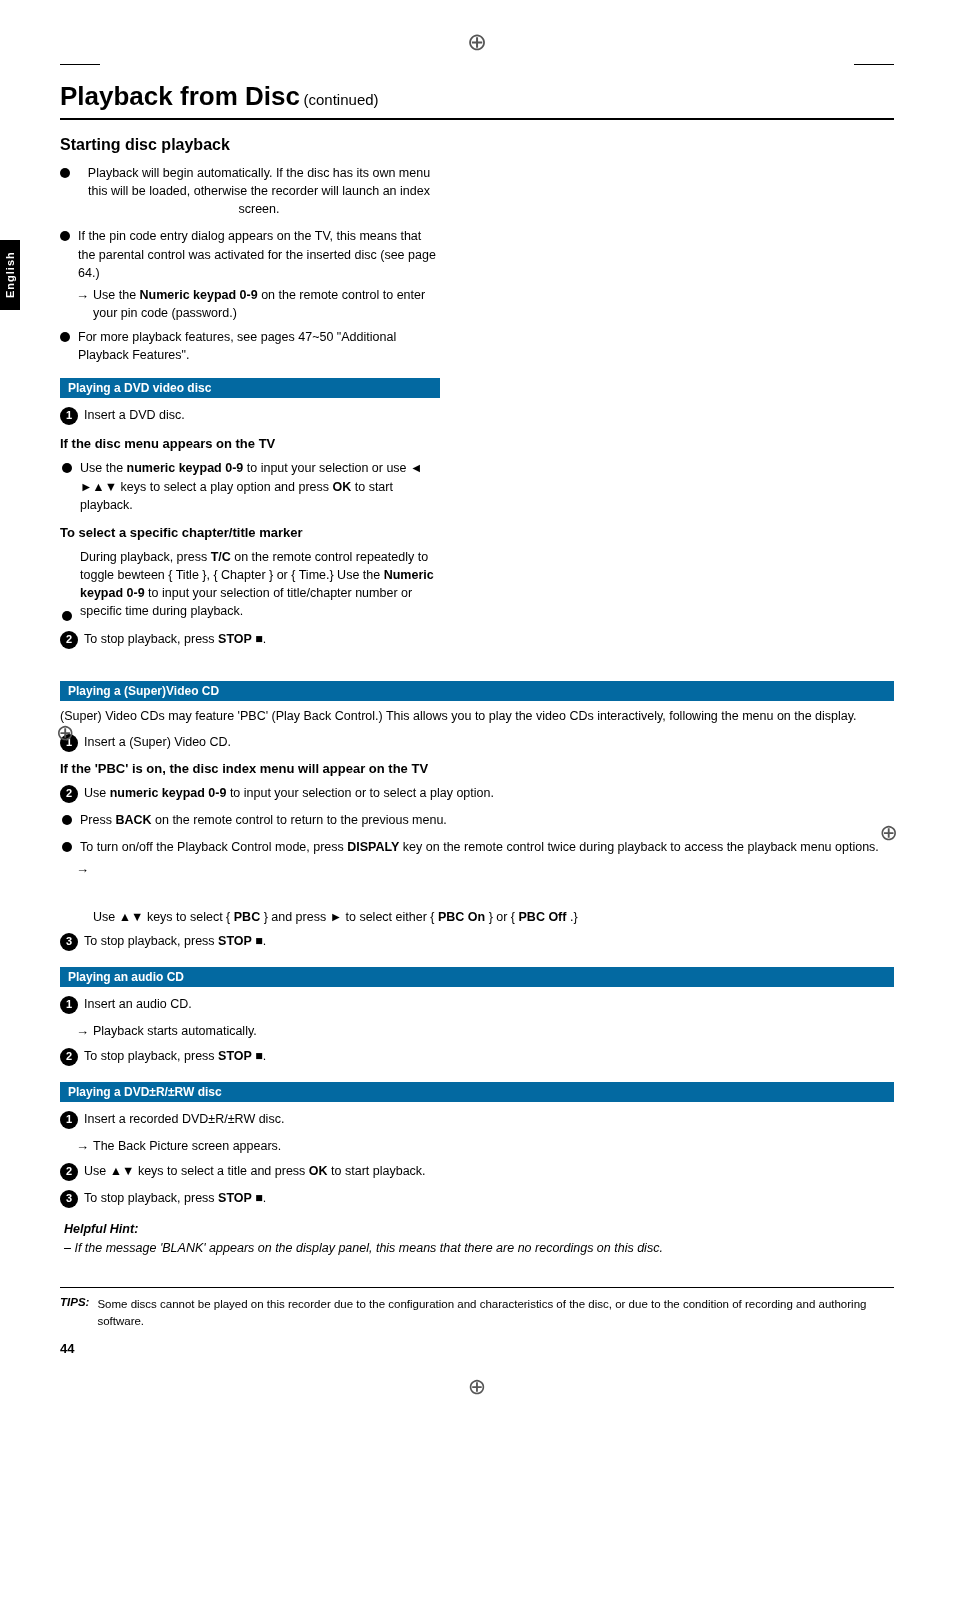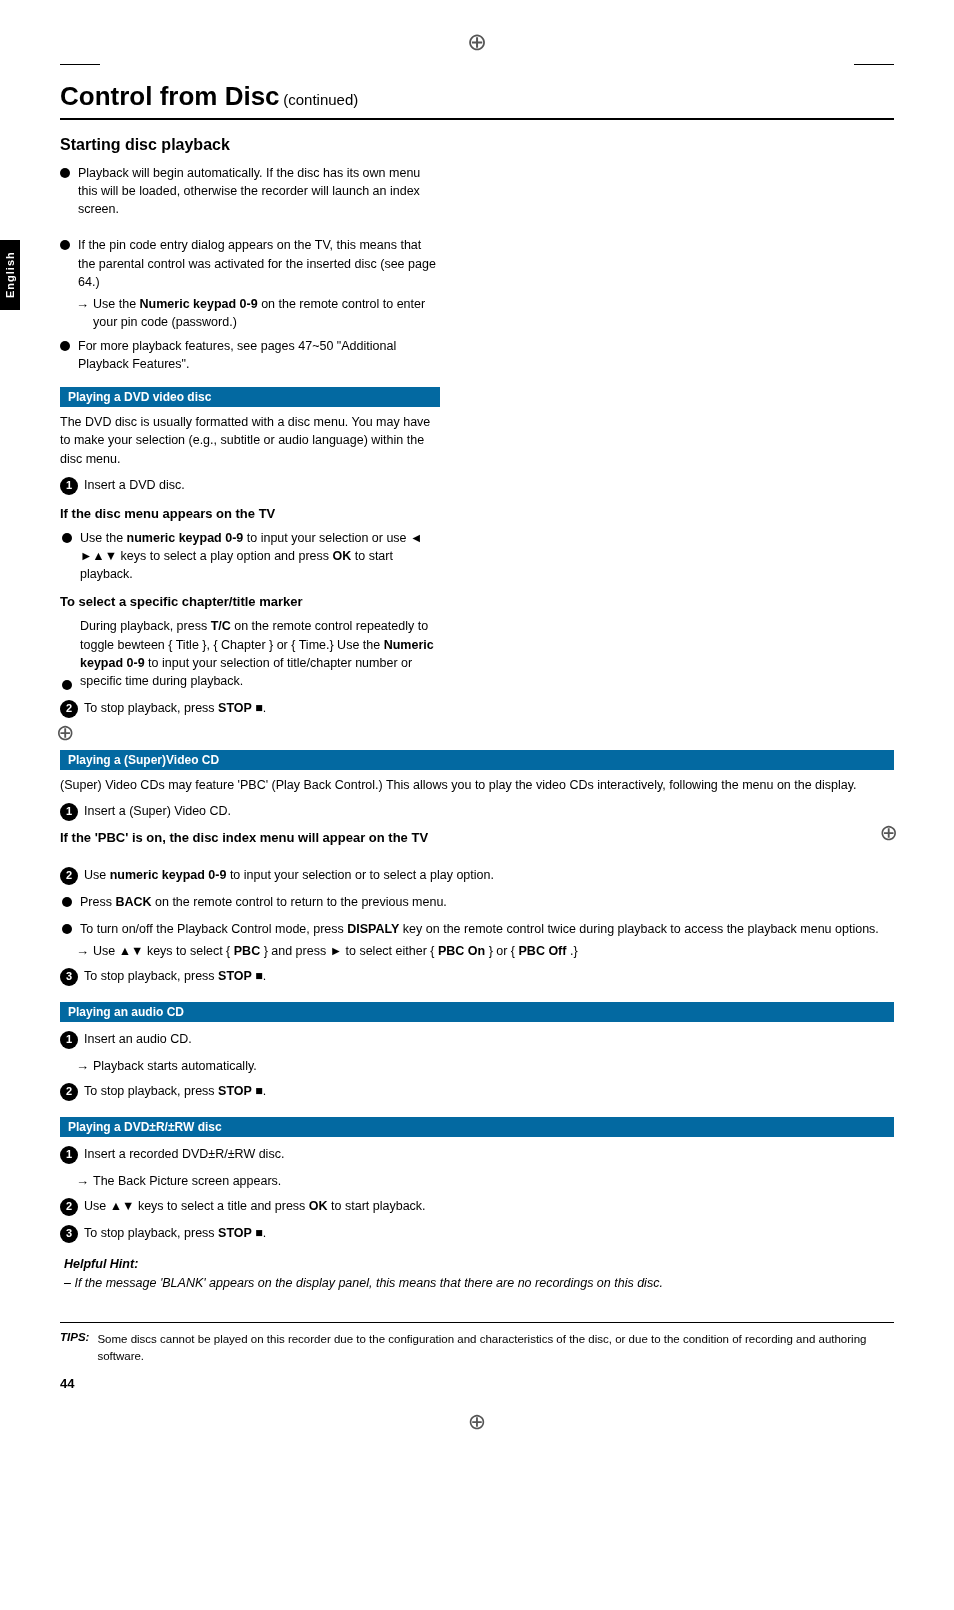--- a/index.html
+++ b/index.html
@@ -203,31 +203,31 @@
   </div>
 
   <div class="top-rules">
     <div class="left-tick"></div>
     <div class="right-tick"></div>
   </div>
 
   <div class="sidebar-label">English</div>
 
   <div style="margin: 0 60px; border-bottom: 2px solid #000; padding: 12px 0 6px 0;">
-    <span style="font-size:26px; font-weight:bold;">Control from Disc</span>
+    <span style="font-size:26px; font-weight:bold;">Playback from Disc</span>
     <span style="font-size:15px; font-weight:normal;">(continued)</span>
   </div>
 
   <div class="content-area">
 
     <div class="left-col">
 
       <div class="section-heading">Starting disc playback</div>
 
-      <div style="display:flex; align-items:flex-start; margin-bottom:18px;">
+      <div style="display:flex; align-items:flex-start; margin-bottom:9px;text-align:center;">
         <div class="bullet-dot"></div>
         <div style="font-size:12.5px; line-height:1.45;">Playback will begin automatically. If the disc has its own menu this will be loaded, otherwise the recorder will launch an index screen.</div>
       </div>
 
       <div style="display:flex; align-items:flex-start; margin-bottom:4px;">
         <div class="bullet-dot"></div>
         <div style="font-size:12.5px; line-height:1.45;">If the pin code entry dialog appears on the TV, this means that the parental control was activated for the inserted disc (see page 64.)</div>
       </div>
 
       <div class="arrow-item">
@@ -235,21 +235,20 @@
         <span style="font-size:12.5px; line-height:1.45;">Use the <b>Numeric keypad 0-9</b> on the remote control to enter your pin code (password.)</span>
       </div>
 
       <div style="display:flex; align-items:flex-start; margin-bottom:12px;">
         <div class="bullet-dot"></div>
         <div style="font-size:12.5px; line-height:1.45;">For more playback features, see pages 47~50 "Additional Playback Features".</div>
       </div>
 
       <div class="section-box">
         <div class="section-box-header">Playing a DVD video disc</div>
-        <p style="font-size:12.5px; line-height:1.45; margin-bottom:8px;">The DVD disc is usually formatted with a disc menu. You may have to make your selection (e.g., subtitle or audio language) within the disc menu.</p>
       </div>
 
       <div class="numbered-step">
         <div class="step-num">1</div>
         <div style="font-size:12.5px; line-height:1.45;">Insert a DVD disc.</div>
       </div>
 
       <div class="sub-heading" style="margin-left:0;">If the disc menu appears on the TV</div>
 
       <div style="display:flex; align-items:flex-start; margin-bottom:9px; margin-left:2px;">
@@ -276,40 +275,40 @@
       <div class="section-box">
         <div class="section-box-header">Playing a (Super)Video CD</div>
         <p style="font-size:12.5px; line-height:1.45; margin-bottom:8px;">(Super) Video CDs may feature 'PBC' (Play Back Control.) This allows you to play the video CDs interactively, following the menu on the display.</p>
       </div>
 
       <div class="numbered-step">
         <div class="step-num">1</div>
         <div style="font-size:12.5px; line-height:1.45;">Insert a (Super) Video CD.</div>
       </div>
 
-      <div class="sub-heading" style="margin: 8px 0 19px 0;">If the 'PBC' is on, the disc index menu will appear on the TV</div>
+      <div class="sub-heading" style="margin: 8px 0 6px 0;">If the 'PBC' is on, the disc index menu will appear on the TV</div>
 
       <div class="numbered-step">
         <div class="step-num">2</div>
         <div style="font-size:12.5px; line-height:1.45;">Use <b>numeric keypad 0-9</b> to input your selection or to select a play option.</div>
       </div>
 
       <div style="display:flex; align-items:flex-start; margin-bottom:9px; margin-left:2px;">
         <div class="bullet-dot"></div>
         <div style="font-size:12.5px; line-height:1.45;">Press <b>BACK</b> on the remote control to return to the previous menu.</div>
       </div>
 
       <div style="display:flex; align-items:flex-start; margin-bottom:4px; margin-left:2px;">
         <div class="bullet-dot"></div>
         <div style="font-size:12.5px; line-height:1.45;">To turn on/off the Playback Control mode, press <b>DISPALY</b> key on the remote control twice during playback to access the playback menu options.</div>
       </div>
 
       <div class="arrow-item">
         <span style="margin-right:4px; font-size:13px;">→</span>
-        <span style="font-size:12.5px; line-height:1.45;">Use ▲▼ keys to select { <b>PBC</b> } and press ► to select either { <b>PBC On</b> } or { <b>PBC Off</b> .}</span>
+        <span style="font-size:12.5px; line-height:1.45;margin-top:48px;">Use ▲▼ keys to select { <b>PBC</b> } and press ► to select either { <b>PBC On</b> } or { <b>PBC Off</b> .}</span>
       </div>
 
       <div class="numbered-step" style="margin-top:4px;">
         <div class="step-num">3</div>
         <div style="font-size:12.5px; line-height:1.45;">To stop playback, press <b>STOP ■</b>.</div>
       </div>
 
       <div class="section-box" style="margin-top:16px;">
         <div class="section-box-header">Playing an audio CD</div>
       </div>

